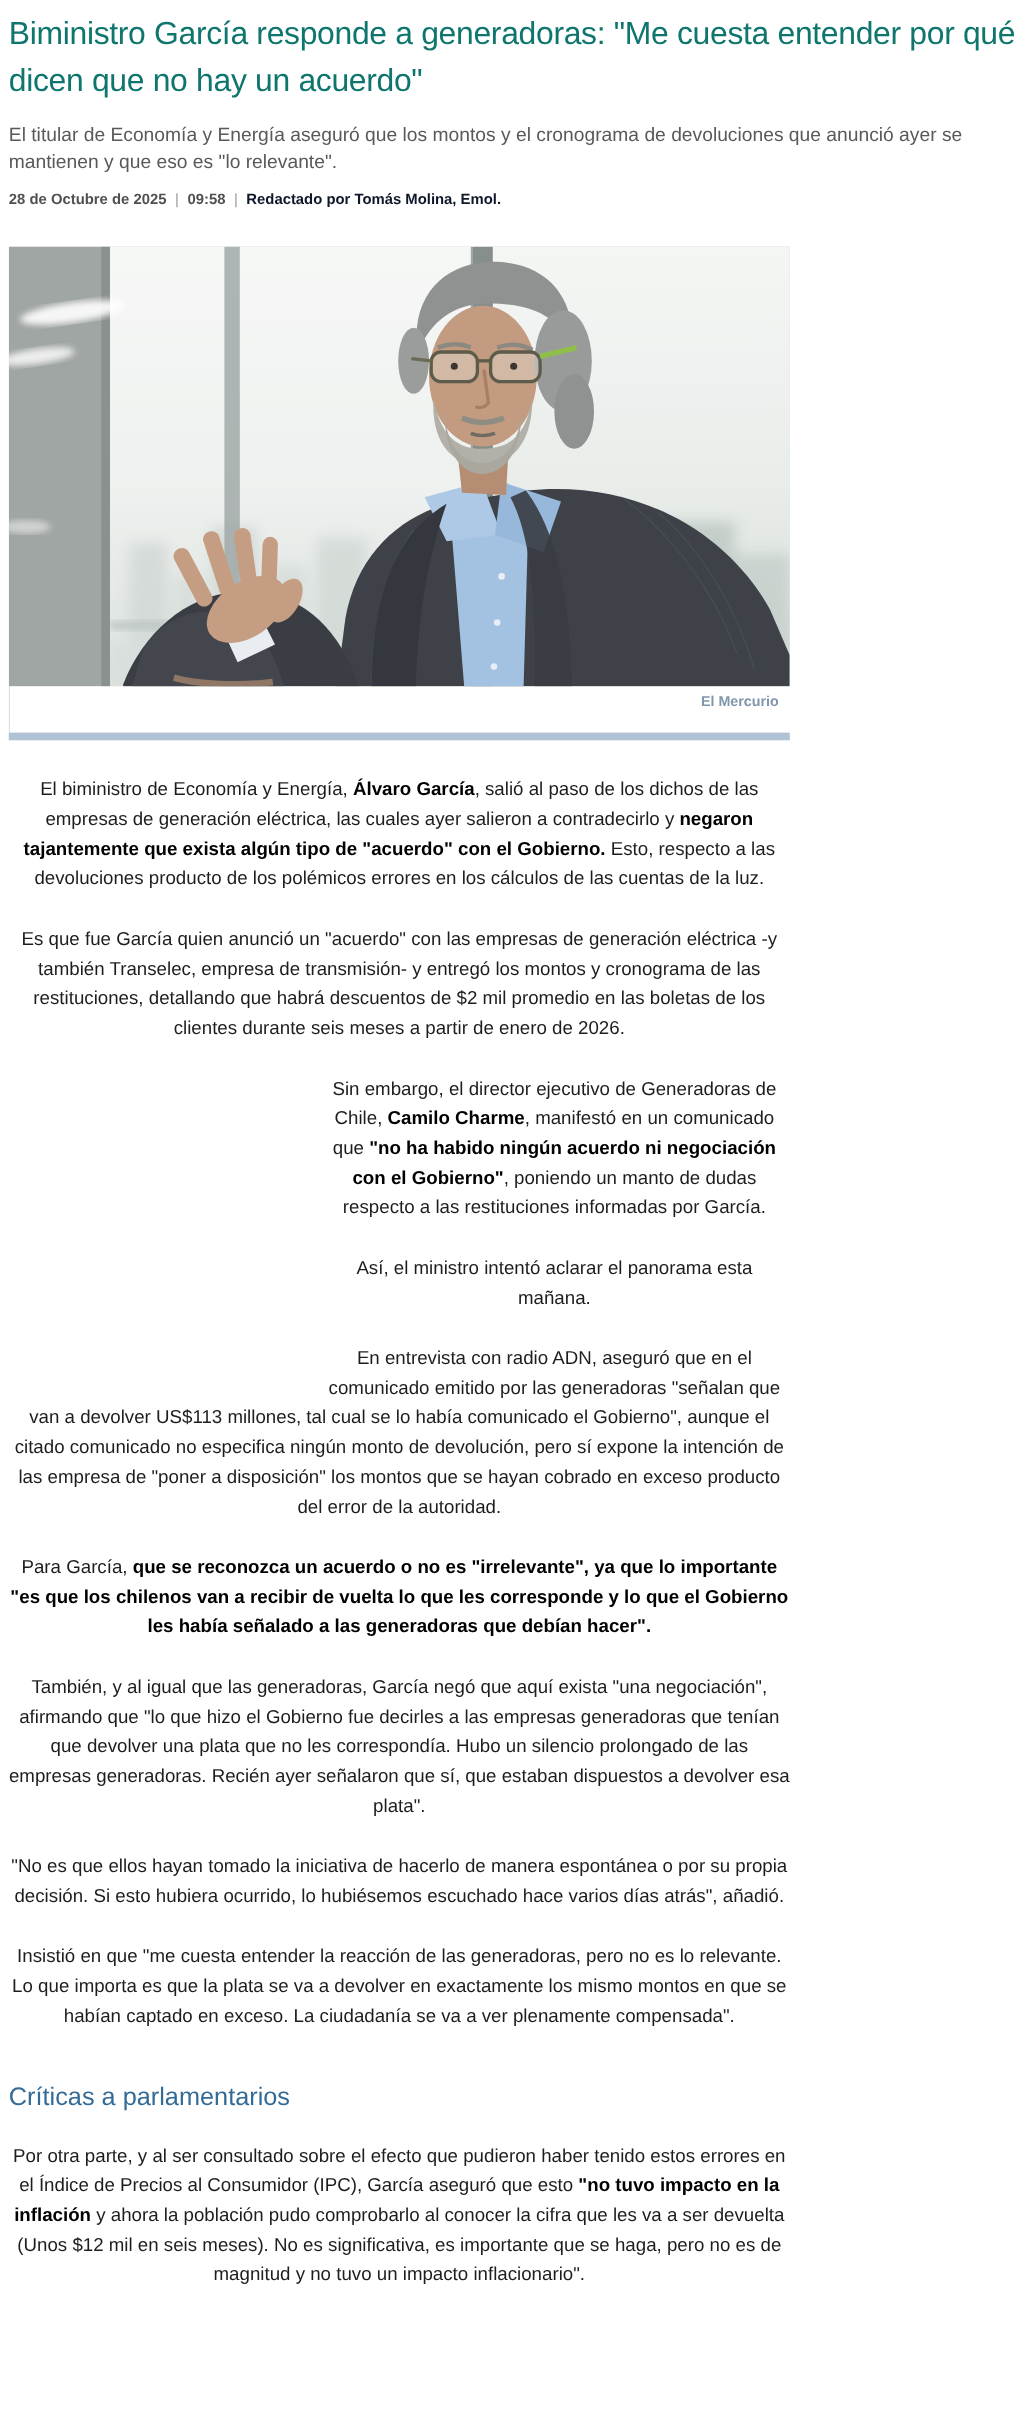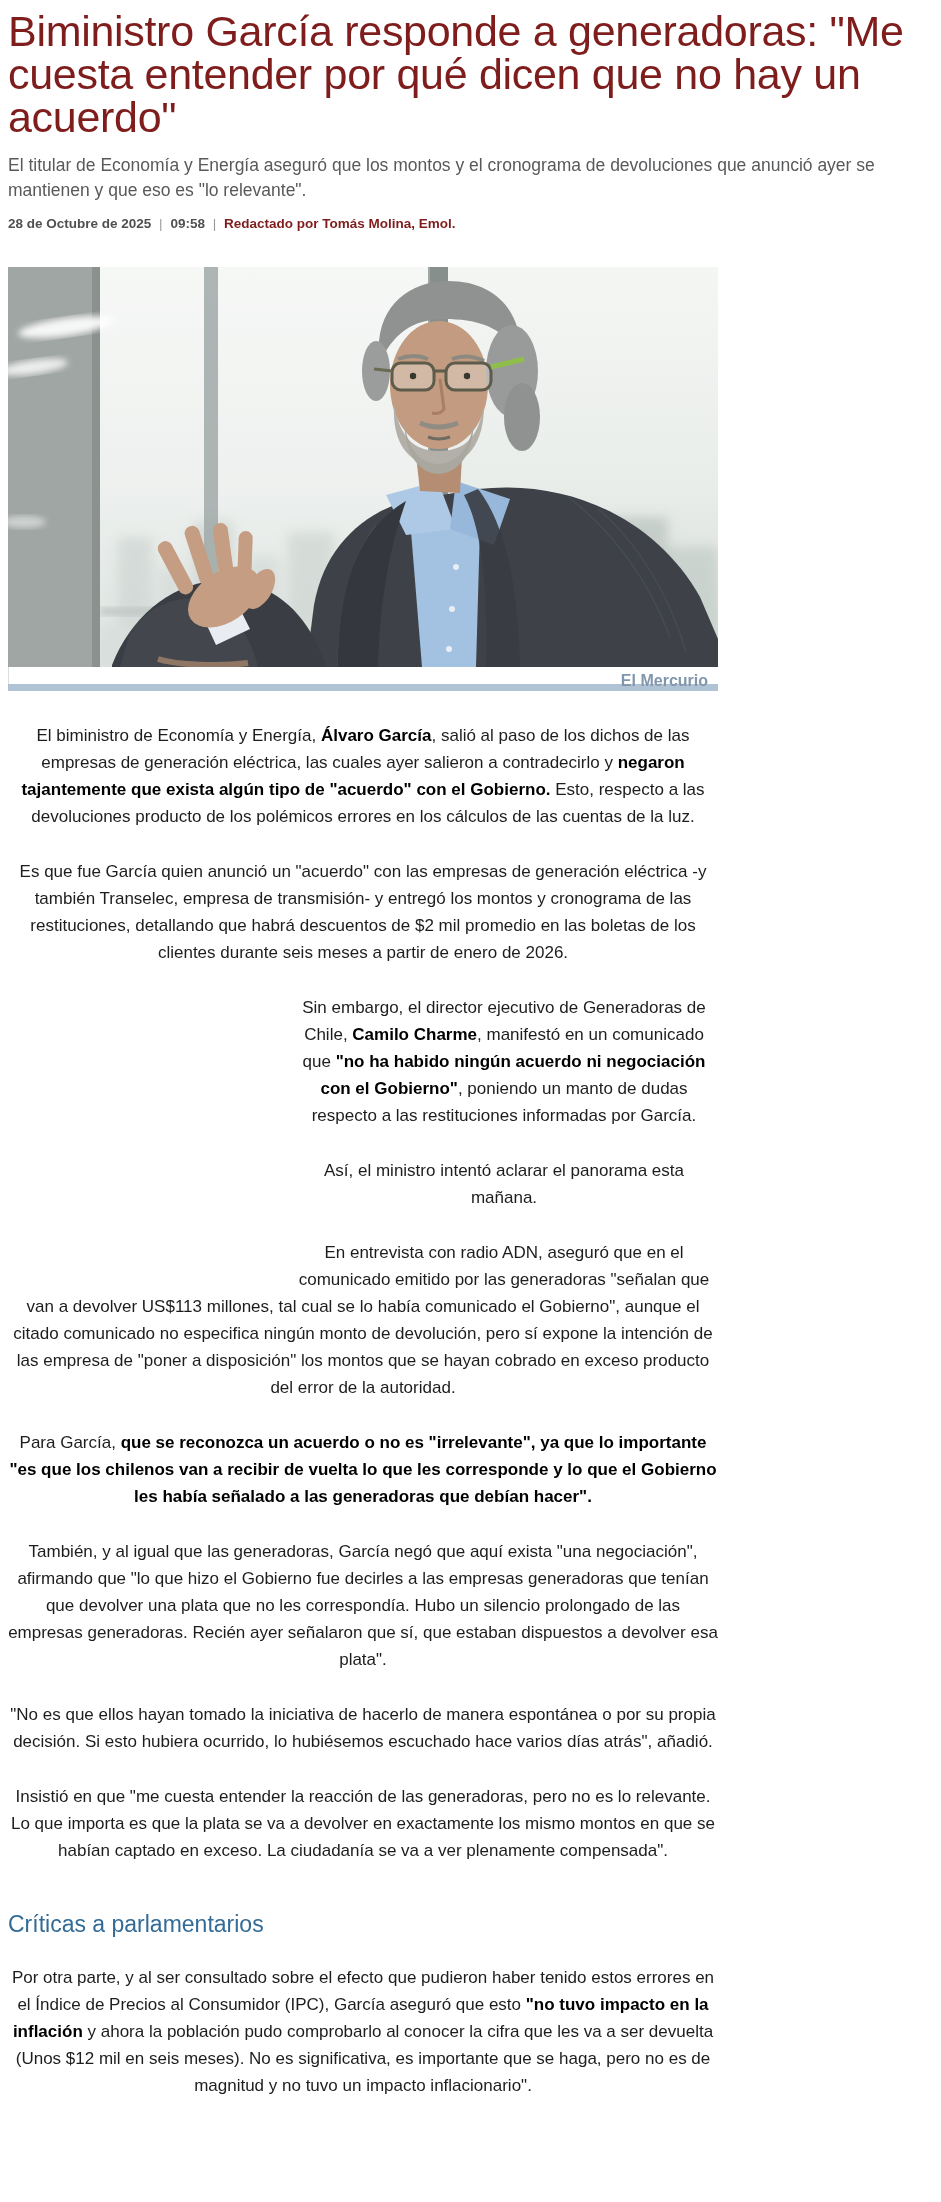--- a/index.html
+++ b/index.html
@@ -4,41 +4,41 @@
 <style>
   html,body{margin:0;padding:0;background:#ffffff;}
   body{
     width:941px;min-height:2202px;
     font-family:"Liberation Sans", sans-serif;
     color:#1d1d1d;
   }
   .page{padding:6px 6px 40px 8px;}
 
   h1.headline{
-    font-size:43px;line-height:43px;font-weight:400;
-    color:#7f1d1d;margin:4px 0 14px 0;max-width:935px;
+    font-size:29px;line-height:43px;font-weight:400;
+    color:#0f766e;margin:4px 0 14px 0;max-width:935px;
     letter-spacing:-0.3px;
   }
   .subtitle{
     font-size:17.5px;line-height:25px;color:#58595b;
     margin:0 0 13px 0;max-width:935px;
   }
   .dateline{
     font-size:13.5px;font-weight:bold;color:#4f5052;
     margin:0 0 36px 0;
   }
   .dateline .sep{color:#9a9a9a;font-weight:normal;padding:0 4px;}
-  .byline{color:#7f1d1d;cursor:pointer;}
+  .byline{color:#0f172a;cursor:pointer;}
 
   figure.photo-figure{margin:0;padding:0;width:710px;}
   .photo-wrap{width:710px;height:400px;overflow:hidden;background:#dfe4e2;}
   .photo-wrap svg{display:block;}
   .photo-caption{
-    height:17px;line-height:27px;text-align:right;padding-right:10px;
-    color:#8196ab;font-size:16px;font-weight:bold;
+    height:42px;line-height:27px;text-align:right;padding-right:10px;
+    color:#8196ab;font-size:13px;font-weight:bold;
     border-left:1px solid #d9dee3;background:#ffffff;
   }
   .photo-bar{height:7px;background:#afc3d5;}
 
   .article{
     width:710px;margin-top:31px;
     font-size:17px;line-height:27px;color:#1d1d1d;
   }
   .article p{margin:0 0 28px 0;text-align:center;}
   .article b{color:#000;}

